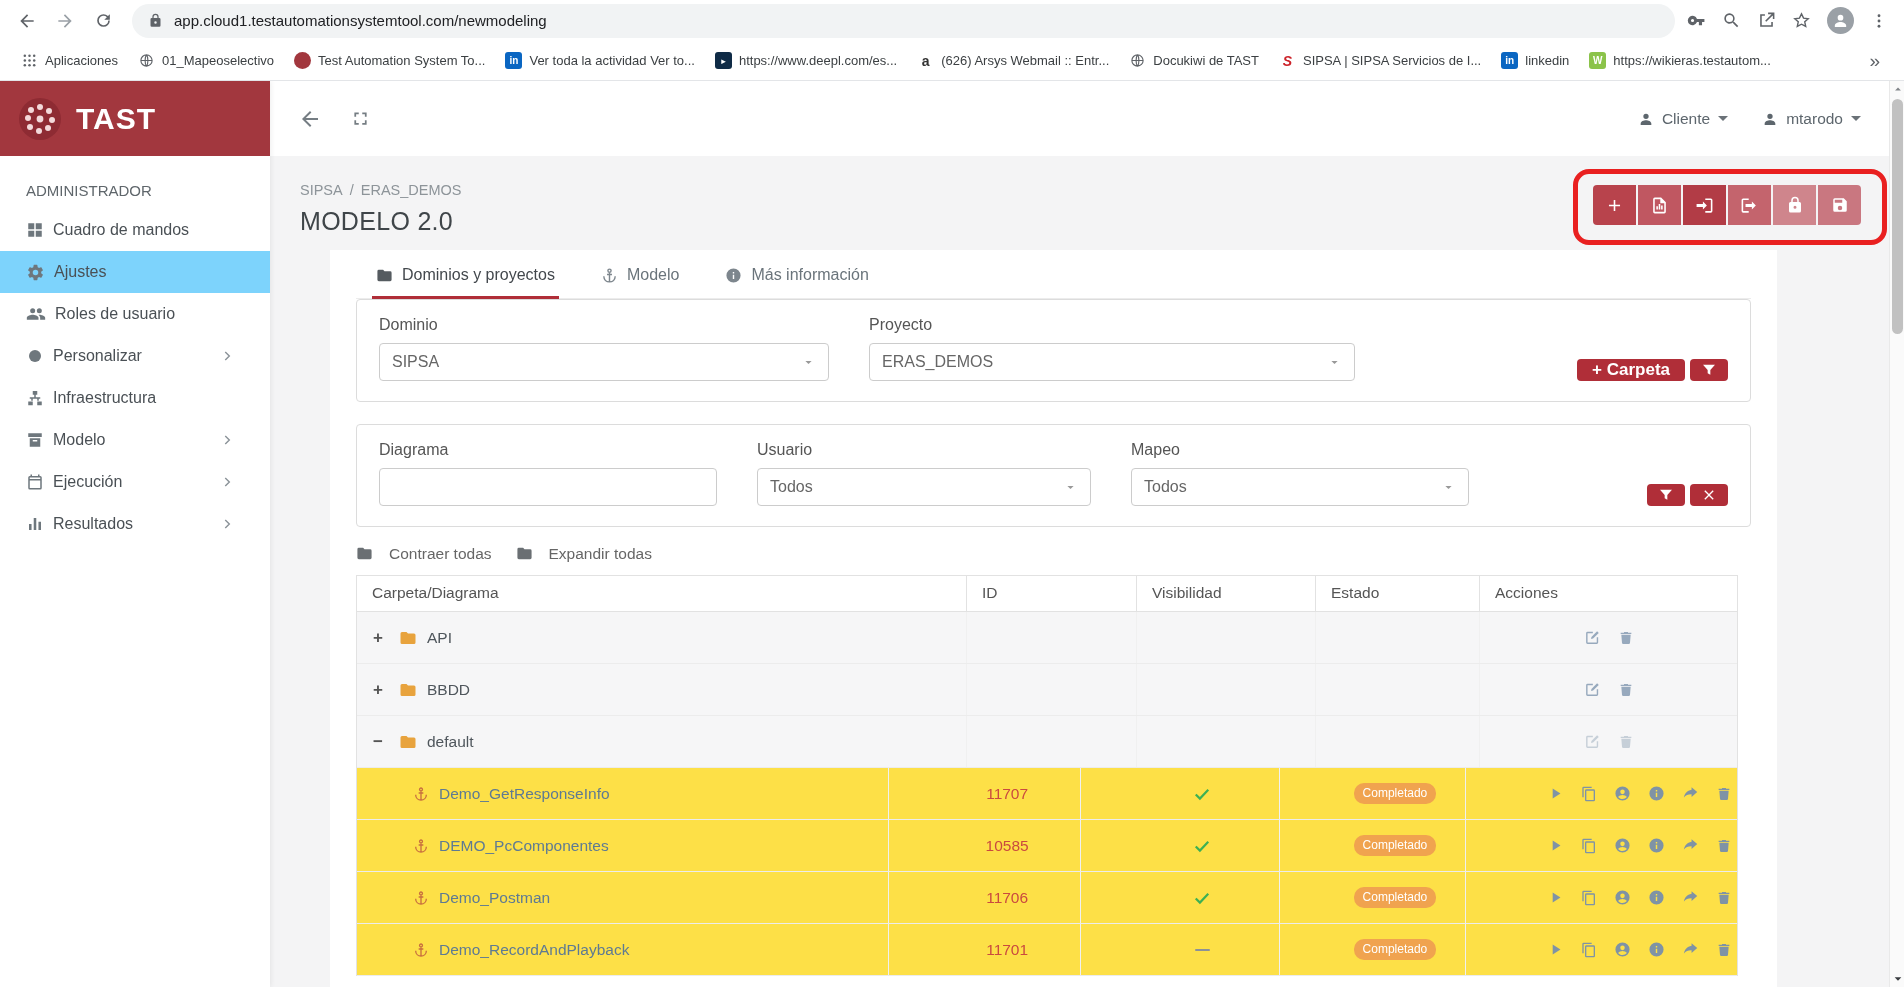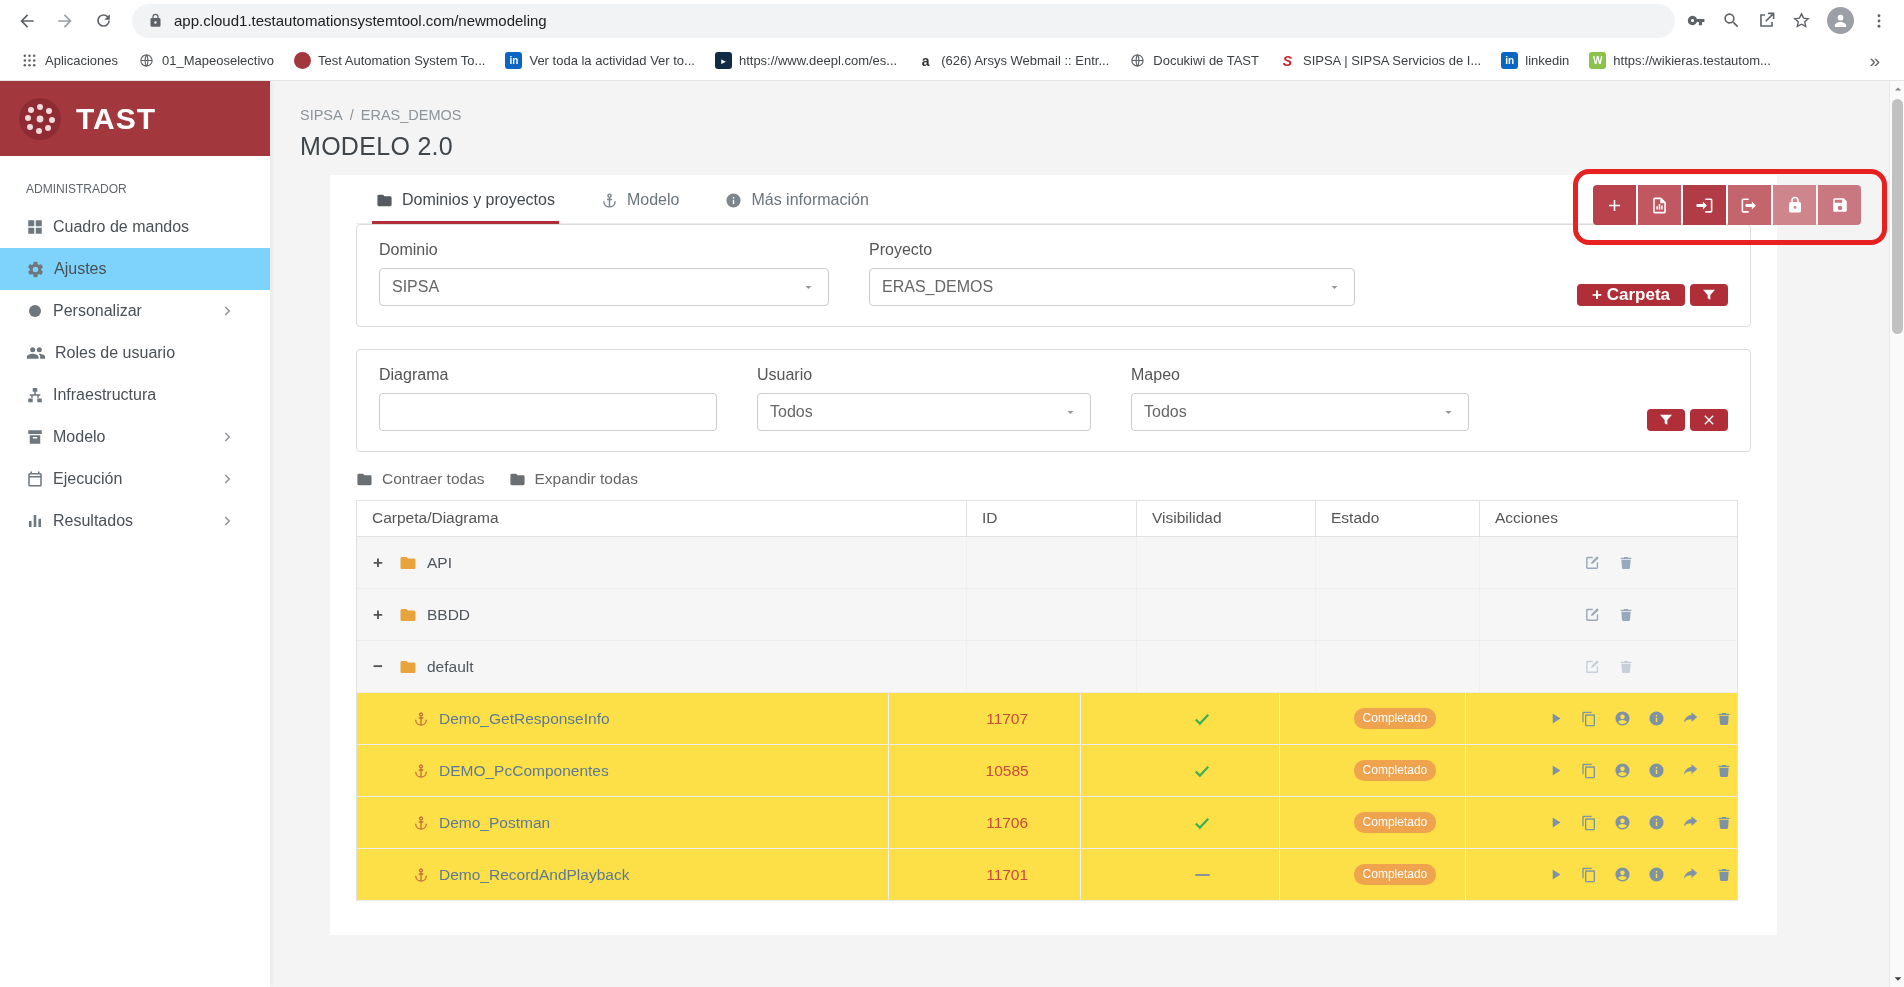--- a/index.html
+++ b/index.html
@@ -30,21 +30,21 @@
   .bm-ic.red-dot{background:var(--red);border-radius:50%;}
   .bm-ic.sipsa{color:#cc2229;font-style:italic;font-size:14px;}
   .bm-ic.wiki{background:#8bc34a;color:#fff;}
   .bm-overflow{margin-left:auto;color:#5f6368;font-size:19px;padding-right:12px;cursor:pointer;}
 
   
   .app{position:absolute;top:81px;left:0;width:1889px;height:906px;background:#f4f4f5;}
   .sidebar{position:absolute;left:0;top:0;width:270px;height:100%;background:#fff;box-shadow:1px 0 5px rgba(0,0,0,.07);z-index:3;}
   .brand{height:75px;background:var(--red);display:flex;align-items:center;gap:14px;padding:0 18px;}
   .brand-name{color:#fff;font-size:30px;font-weight:bold;letter-spacing:1px;}
-  .side-section{margin:26px 3px 10px 26px;font-size:12px;color:#5f666b;}
+  .side-section{margin:26px 3px 10px 26px;font-size:15px;color:#5f666b;}
   .side-item{height:42px;display:flex;align-items:center;gap:9px;padding:0 36px 0 26px;color:#4a5055;font-size:16px;cursor:pointer;}
   .side-item svg{color:#6e777d;}
   .side-item.active{background:#7dd3fc;}
   .side-item .chev{margin-left:auto;color:#8a9298;}
 
   .main{position:absolute;left:270px;top:0;width:1619px;height:100%;}
   .topbar{height:75px;background:#fff;display:flex;align-items:center;padding:0 28px;gap:28px;color:#757d83;}
   .topbar-right{margin-left:auto;display:flex;gap:34px;color:#5d666d;font-size:15.5px;align-items:center;}
   .menu-chip{display:flex;align-items:center;gap:8px;cursor:pointer;}
   .caret-d{width:0;height:0;border:5px solid transparent;border-top-color:#6b7278;margin-top:5px;}
@@ -77,21 +77,21 @@
   .select .sc{margin-left:auto;color:#999;}
   .text-input{height:38px;border:1px solid #ccc;border-radius:4px;background:#fff;padding:0 10px;font-size:16px;color:#555;font-family:inherit;}
   .panel-spacer{flex:1;}
   .btn-red{background:var(--btnred);color:#fff;border:none;border-radius:4px;height:22px;display:flex;
     align-items:center;justify-content:center;font-size:17px;cursor:pointer;font-family:inherit;font-weight:bold;}
   .btn-label{padding:0 15px;}
   .btn-sq{width:38px;}
   .btn-pair{display:flex;gap:5px;}
 
   .tree-controls{display:flex;gap:24px;margin-top:18px;color:#666;font-size:15.5px;align-items:center;}
-  .tree-controls .ctrl{display:flex;gap:9px;align-items:center;cursor:pointer;}
+  .tree-controls .ctrl{display:flex;gap:16px;align-items:flex-start;cursor:pointer;}
   .tree-controls svg{color:#6a6f73;}
 
   .dtable{margin-top:12px;width:1382px;font-size:15.5px;border:1px solid #e2e2e2;border-bottom:none;}
   .thead{display:flex;color:#555;}
   .th{padding:8px 12px 9px 15px;border-right:1px solid #e2e2e2;border-bottom:1px solid #e2e2e2;}
   .th:last-child{border-right:none;}
   .w-name{width:610px;}.w-id{width:170px;}.w-vis{width:179px;}.w-st{width:164px;}.w-ac{width:257px;}
   .row{display:flex;height:52px;border-bottom:1px solid #ececec;}
   .row.folder{background:#f6f6f7;}
   .row.diagram{background:#fde047;gap:45px;}
@@ -395,35 +395,35 @@
         </svg>
       <span>Cuadro de mandos</span>
     </div>
     <div class="side-item active">
       <svg class="ic" width="19" height="19">
           <use href="#i-gear"></use>
         </svg>
       <span>Ajustes</span>
     </div>
     <div class="side-item">
+      <svg class="ic" width="20" height="20">
+          <use href="#i-users"></use>
+        </svg>
+      <span>Roles de usuario</span>
+    </div>
+    <div class="side-item">
       <svg class="ic" width="18" height="18">
           <use href="#i-circle"></use>
         </svg>
       <span>Personalizar</span>
       <svg class="ic chev" width="14" height="14">
           <use href="#i-chev-right"></use>
         </svg>
     </div>
     <div class="side-item">
-      <svg class="ic" width="20" height="20">
-          <use href="#i-users"></use>
-        </svg>
-      <span>Roles de usuario</span>
-    </div>
-    <div class="side-item">
       <svg class="ic" width="18" height="18">
           <use href="#i-network"></use>
         </svg>
       <span>Infraestructura</span>
     </div>
     <div class="side-item">
       <svg class="ic" width="18" height="18">
           <use href="#i-box"></use>
         </svg>
       <span>Modelo</span>
@@ -445,20 +445,44 @@
           <use href="#i-chart"></use>
         </svg>
       <span>Resultados</span>
       <svg class="ic chev" width="14" height="14">
           <use href="#i-chev-right"></use>
         </svg>
     </div>
   </aside>
 
   <div class="main">
+    <header class="topbar">
+      <svg class="ic" width="24" height="24">
+          <use href="#i-arrow-left"></use>
+        </svg>
+      <svg class="ic" width="21" height="21">
+          <use href="#i-expand"></use>
+        </svg>
+      <div class="topbar-right">
+        <div class="menu-chip">
+          <svg class="ic" width="16" height="16">
+              <use href="#i-person"></use>
+            </svg>
+          <span>Cliente</span>
+          <span class="caret-d"></span>
+        </div>
+        <div class="menu-chip">
+          <svg class="ic" width="16" height="16">
+              <use href="#i-person"></use>
+            </svg>
+          <span>mtarodo</span>
+          <span class="caret-d"></span>
+        </div>
+      </div>
+    </header>
 
     <div class="toolbar">
       <div class="tb-btn" style="background: rgb(184, 67, 76);">
           <svg class="ic" width="19" height="19">
             <use href="#i-plus"></use>
           </svg>
         </div>
       <div class="tb-btn" style="background: rgb(192, 87, 97);">
           <svg class="ic" width="19" height="19">
             <use href="#i-file-chart"></use>

